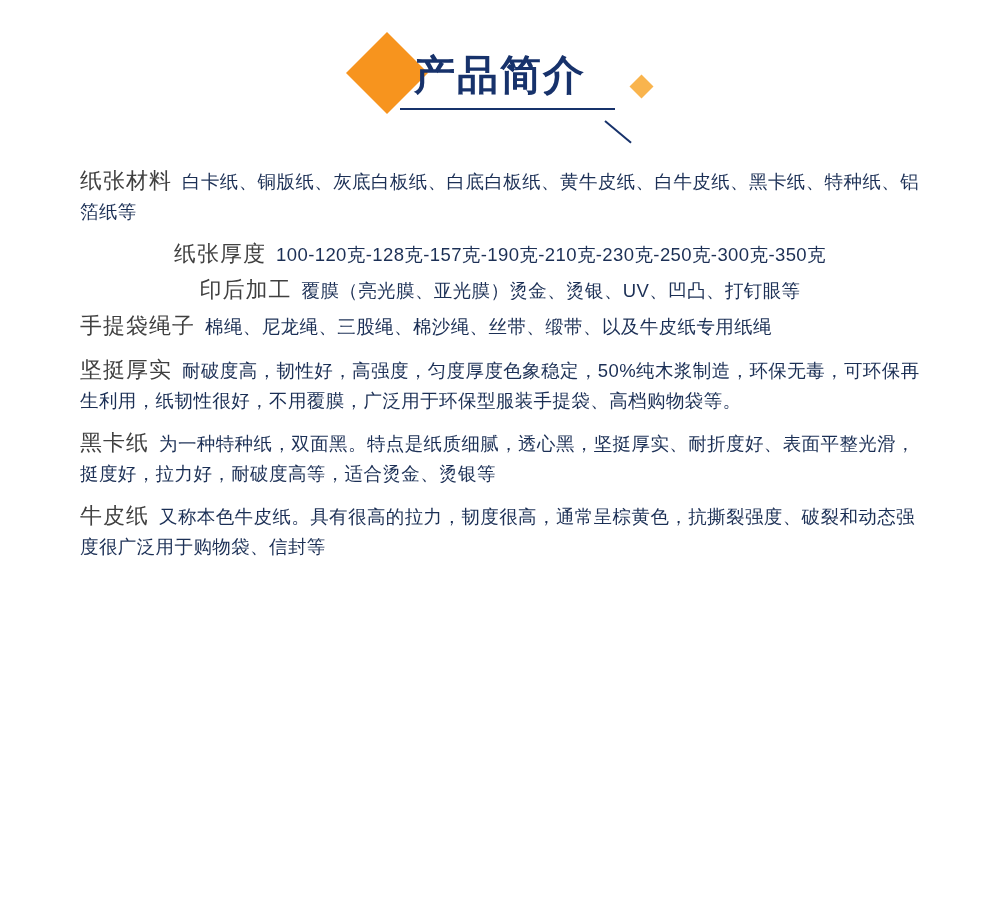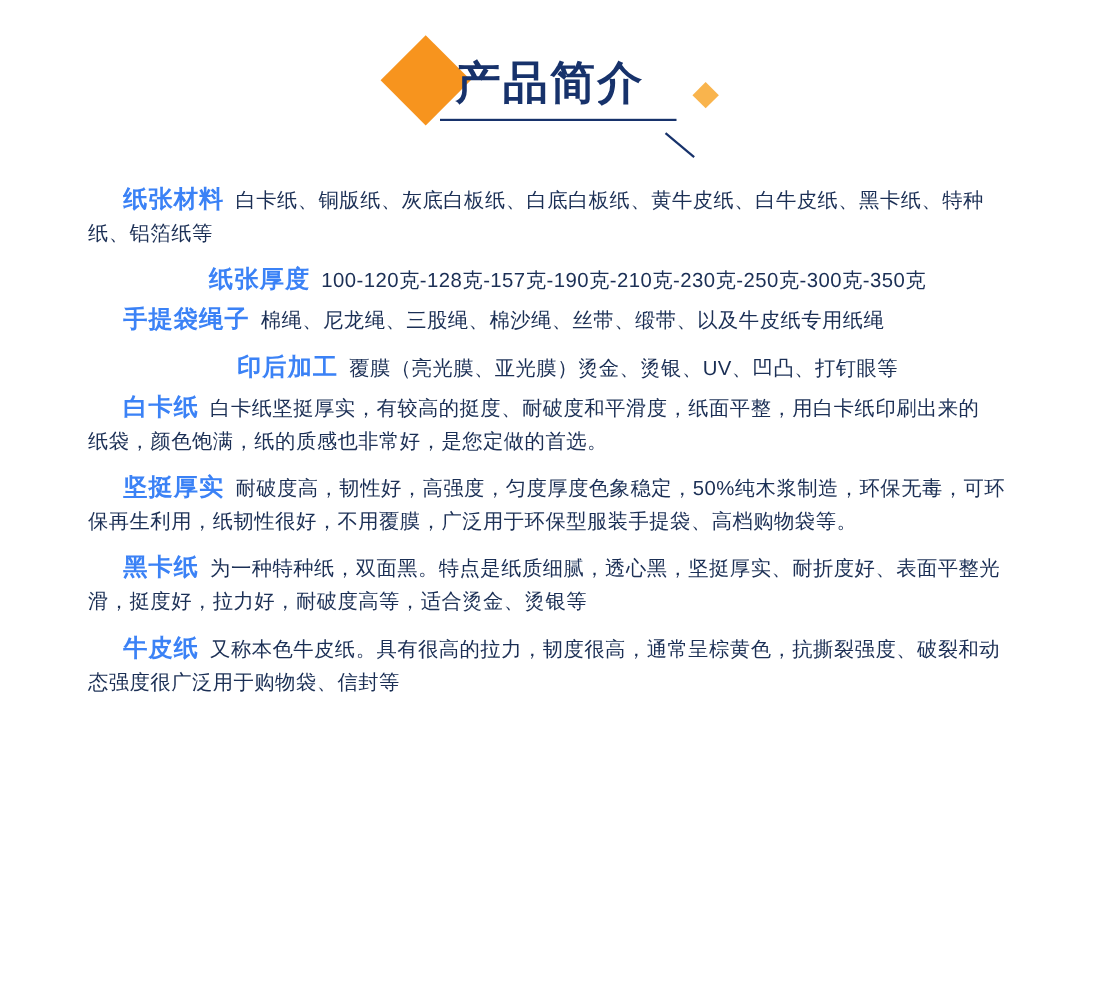--- a/index.html
+++ b/index.html
@@ -92,26 +92,25 @@
   }
   .entry {
     margin-bottom: 10px;
     line-height: 1.55;
   }
   .entry.tight {
     margin-bottom: 2px;
     text-align: center;
   }
   .label {
-    color: #3b82f6;
-    font-weight: bold;
+    color: #404040;
+    font-weight: normal;
     font-size: 22px;
     letter-spacing: 1px;
     margin-right: 10px;
-    margin-left: 32px;
   }
   .desc {
     color: #1b2f55;
     font-size: 18.5px;
     letter-spacing: 0.4px;
   }
 </style>
 </head>
 <body>
 
@@ -129,31 +128,28 @@
   <div class="content">
 
     <div class="entry">
       <span class="label">纸张材料</span><span class="desc">白卡纸、铜版纸、灰底白板纸、白底白板纸、黄牛皮纸、白牛皮纸、黑卡纸、特种纸、铝箔纸等</span>
     </div>
 
     <div class="entry tight">
       <span class="label">纸张厚度</span><span class="desc">100-120克-128克-157克-190克-210克-230克-250克-300克-350克</span>
     </div>
 
-    <div class="entry">
-      <span class="label">手提袋绳子</span><span class="desc">棉绳、尼龙绳、三股绳、棉沙绳、丝带、缎带、以及牛皮纸专用纸绳</span>
-    </div>
-
     <div class="entry tight">
       <span class="label">印后加工</span><span class="desc">覆膜（亮光膜、亚光膜）烫金、烫银、UV、凹凸、打钉眼等</span>
     </div>
 
     <div class="entry">
-      <span class="label">白卡纸</span><span class="desc">白卡纸坚挺厚实，有较高的挺度、耐破度和平滑度，纸面平整，用白卡纸印刷出来的　纸袋，颜色饱满，纸的质感也非常好，是您定做的首选。</span>
+      <span class="label">手提袋绳子</span><span class="desc">棉绳、尼龙绳、三股绳、棉沙绳、丝带、缎带、以及牛皮纸专用纸绳</span>
     </div>
+
 
 
     <div class="entry">
       <span class="label">坚挺厚实</span><span class="desc">耐破度高，韧性好，高强度，匀度厚度色象稳定，50%纯木浆制造，环保无毒，可环保再生利用，纸韧性很好，不用覆膜，广泛用于环保型服装手提袋、高档购物袋等。</span>
     </div>
 
     <div class="entry">
       <span class="label">黑卡纸</span><span class="desc">为一种特种纸，双面黑。特点是纸质细腻，透心黑，坚挺厚实、耐折度好、表面平整光滑，挺度好，拉力好，耐破度高等，适合烫金、烫银等</span>
     </div>
 

